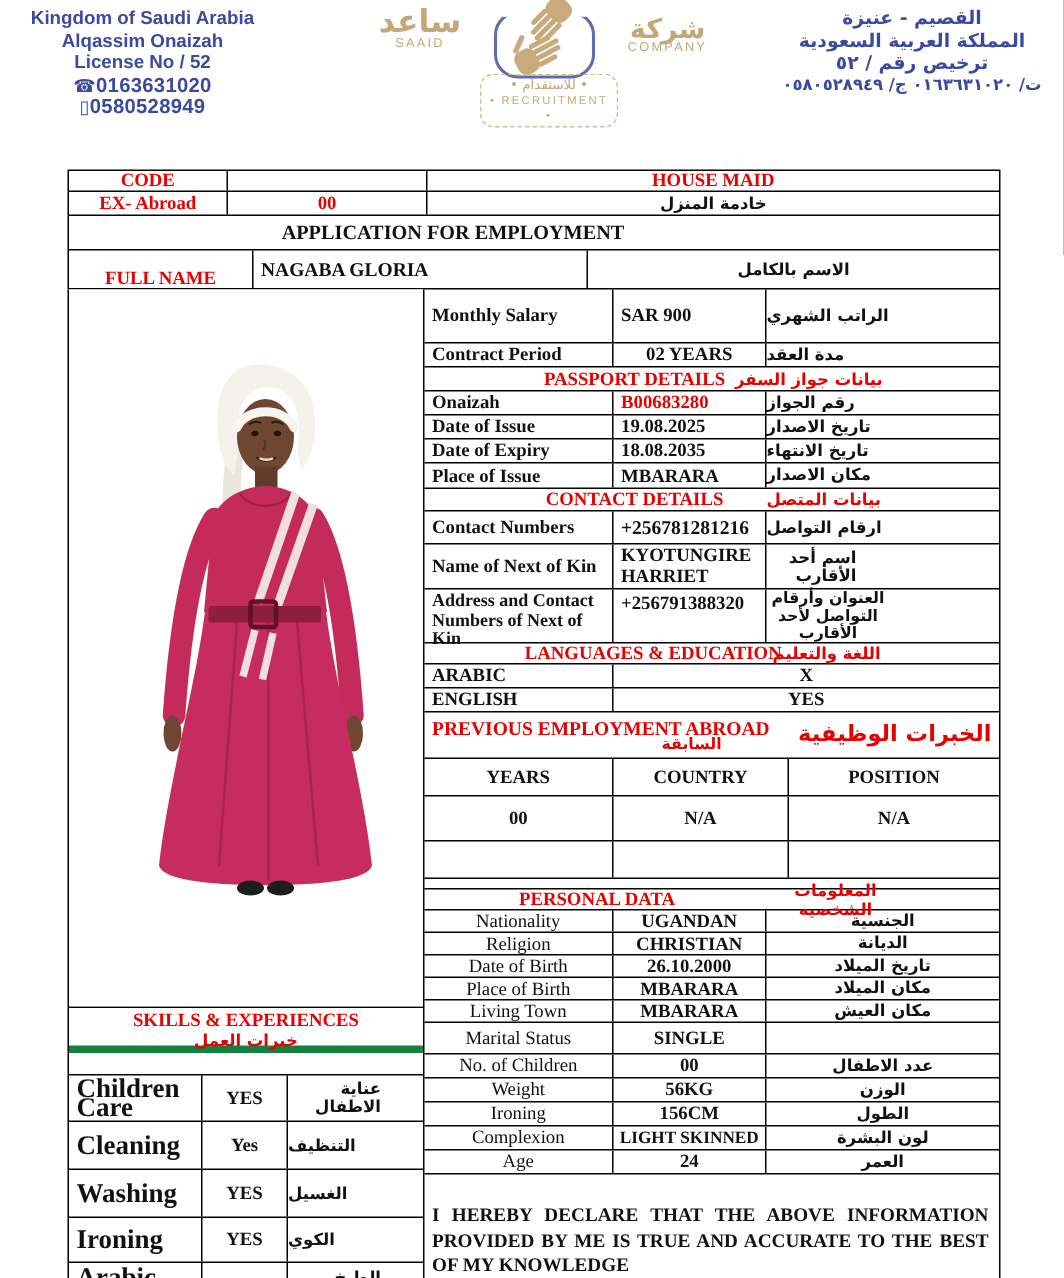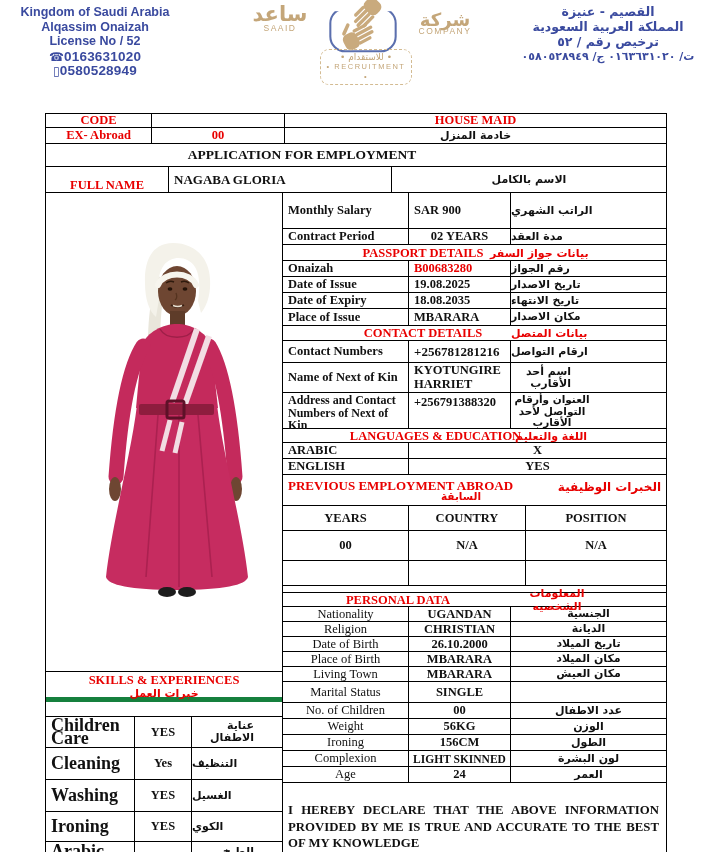--- a/index.html
+++ b/index.html
@@ -315,21 +315,21 @@
       <div class="cell jc v2 bl b fs">X</div>
     </div>
     <div class="rr" style="height:16px">
       <div class="cell jl k b fs">ENGLISH</div>
       <div class="cell jc v2 bl b fs">YES</div>
     </div>
 
     <div class="hr" style="height:31px">
       <span class="red b" style="position:absolute;left:5px;top:3px;font-size:13px">PREVIOUS EMPLOYMENT ABROAD</span>
       <span class="red ar prev-sub">السابقة</span>
-      <span class="red ar" style="position:absolute;right:5px;top:5px;font-size:12px;font-weight:bold">الخبرات الوظيفية</span>
+      <span class="red ar" style="position:absolute;right:5px;top:5px;font-size:15px;font-weight:bold">الخبرات الوظيفية</span>
     </div>
     <div class="rr" style="height:25px">
       <div class="cell jc k b fs">YEARS</div>
       <div class="cell jc vw bl b fs">COUNTRY</div>
       <div class="cell jc a bl b fs">POSITION</div>
     </div>
     <div class="rr" style="height:30px">
       <div class="cell jc k b fs">00</div>
       <div class="cell jc vw bl b fs">N/A</div>
       <div class="cell jc a bl b fs">N/A</div>

